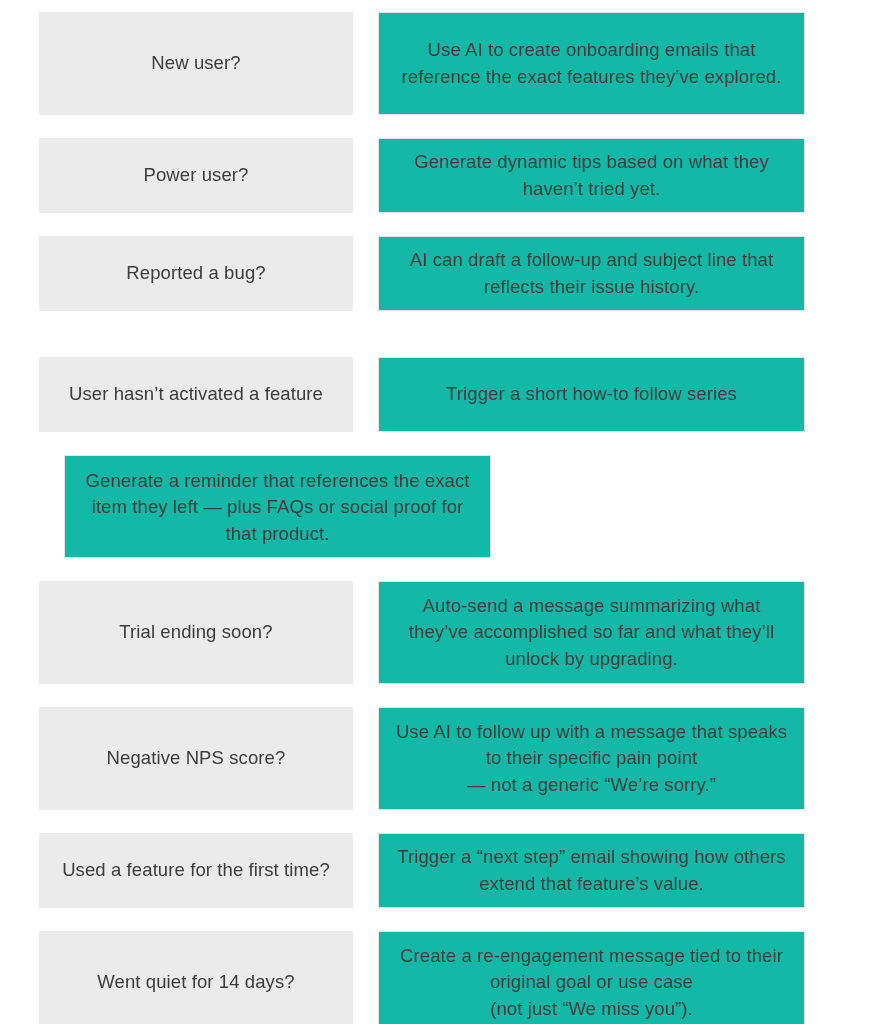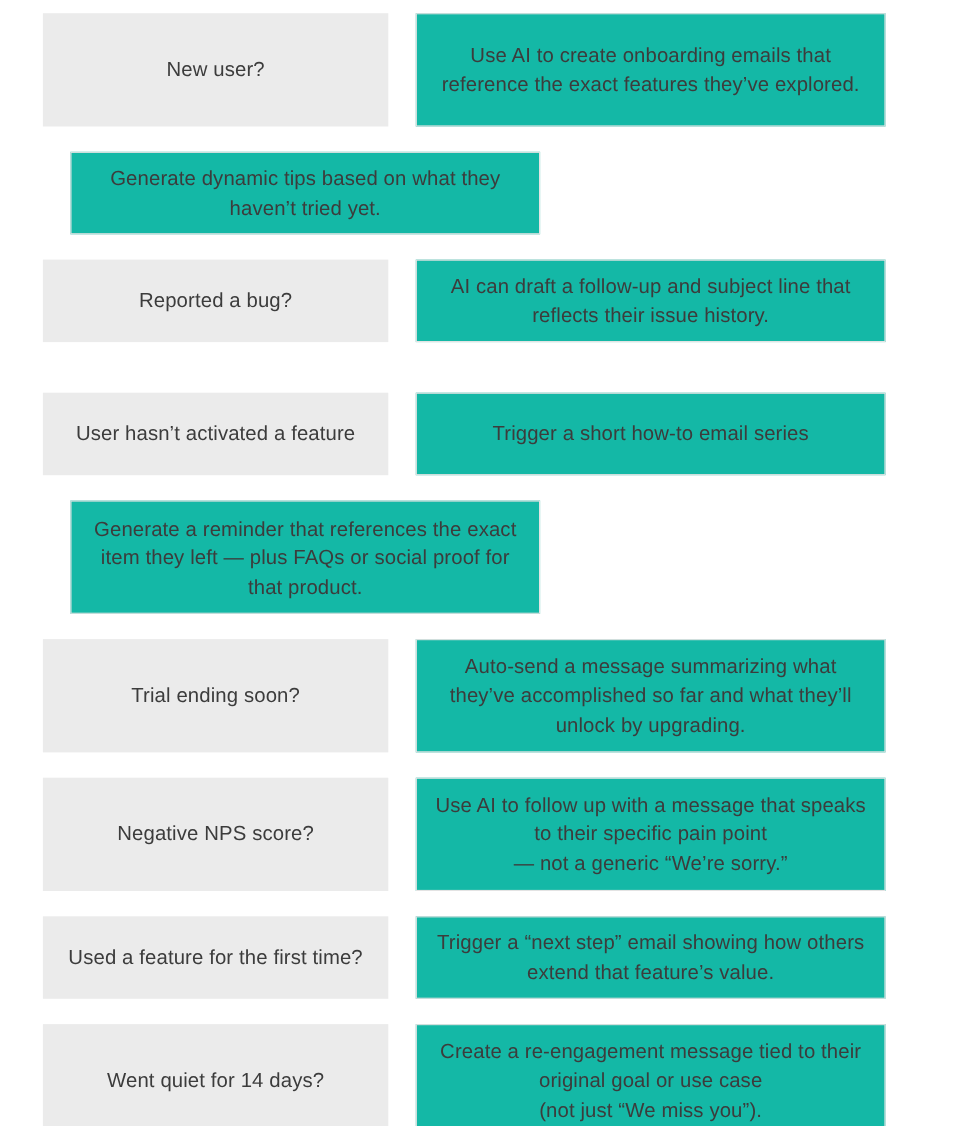--- a/index.html
+++ b/index.html
@@ -86,40 +86,43 @@
   <div class="row r0">
     <div class="cell cell-trigger">
       <span class="cell-text">New user?</span>
     </div>
     <div class="cell cell-action">
       <span class="cell-text">Use AI to create onboarding emails that reference the exact features they’ve explored.</span>
     </div>
   </div>
 
   <div class="row r1">
+    <div class="cell cell-trigger">
+      <span class="cell-text">Power user?</span>
+    </div>
     <div class="cell cell-action">
       <span class="cell-text">Generate dynamic tips based on what they haven’t tried yet.</span>
     </div>
   </div>
 
   <div class="row r2">
     <div class="cell cell-trigger">
       <span class="cell-text">Reported a bug?</span>
     </div>
     <div class="cell cell-action">
       <span class="cell-text">AI can draft a follow-up and subject line that reflects their issue history.</span>
     </div>
   </div>
 
   <div class="row r3">
     <div class="cell cell-trigger">
       <span class="cell-text">User hasn’t activated a feature</span>
     </div>
     <div class="cell cell-action">
-      <span class="cell-text">Trigger a short how-to email series</span>
+      <span class="cell-text">Trigger a short how-to follow series</span>
     </div>
   </div>
 
   <div class="row r4">
     <div class="cell cell-action">
       <span class="cell-text">Generate a reminder that references the exact item they left — plus FAQs or social proof for that product.</span>
     </div>
   </div>
 
   <div class="row r5">

